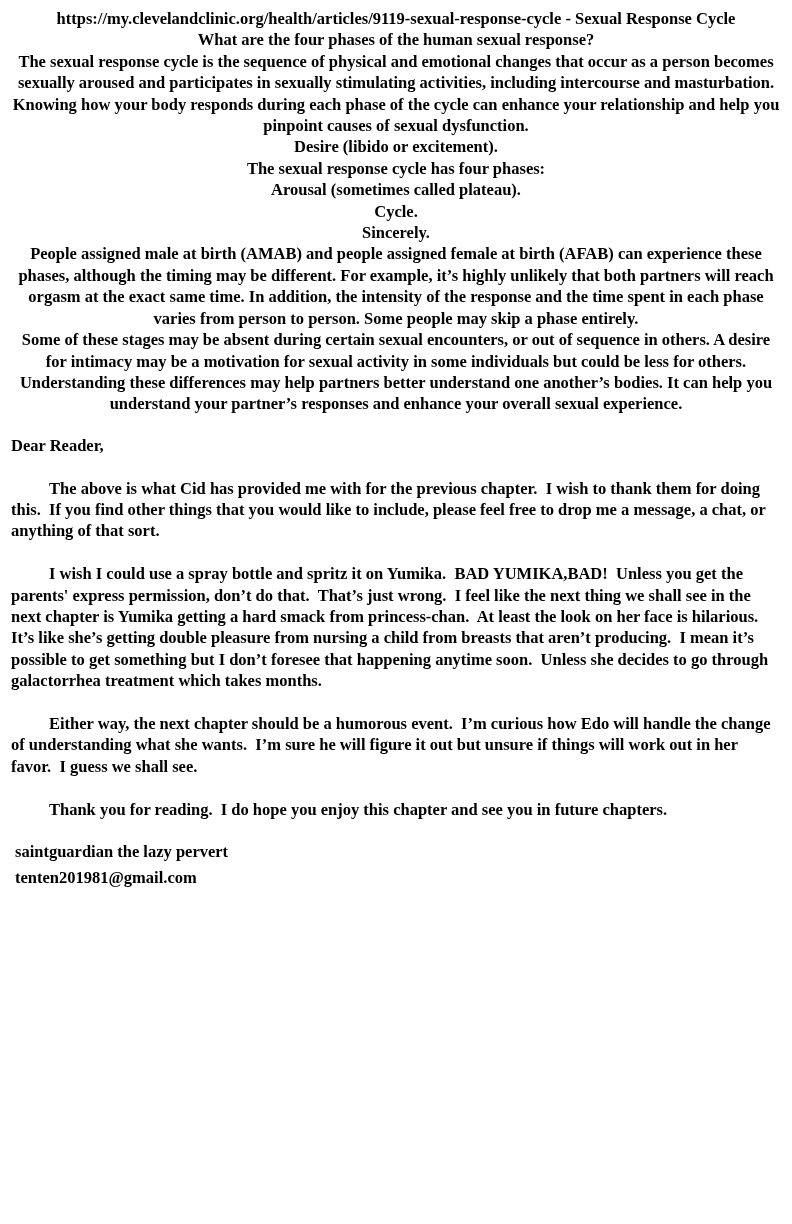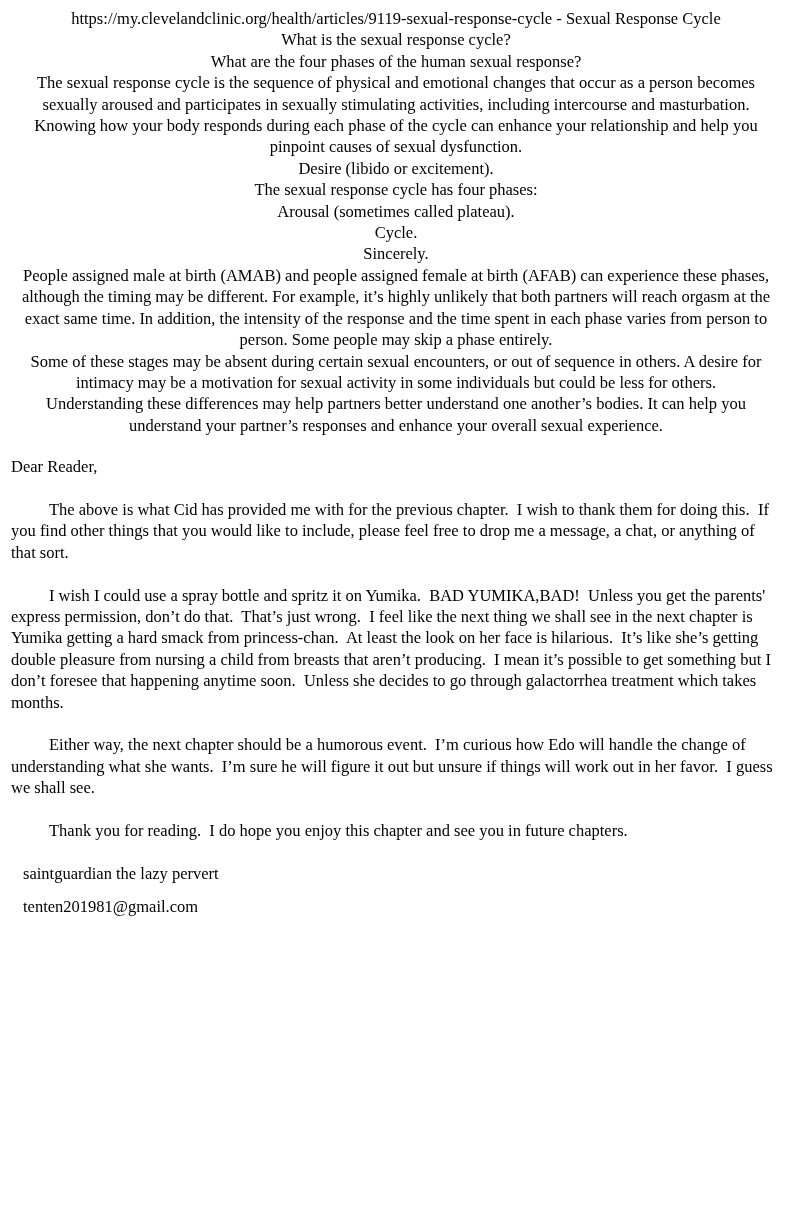--- a/index.html
+++ b/index.html
@@ -11,20 +11,21 @@
     width: 792px;
     height: 1224px;
     color: #000000;
     font-family: "Liberation Serif", "DejaVu Serif", serif;
     font-size: 16.5px;
     line-height: 21.4px;
     overflow: hidden;
   }
   .doc {
     padding: 8px 11px 0 11px;
+    font-weight: bold;
   }
   .article p {
     margin: 0;
     text-align: center;
     white-space: pre-wrap;
   }
   .letter {
     text-align: left;
   }
   .letter .salutation {
@@ -37,32 +38,31 @@
     white-space: pre-wrap;
   }
   .letter .closing {
     margin: 21.4px 0 0 0;
     white-space: pre-wrap;
   }
   .letter .sig-block {
     margin: 21.4px 0 0 0;
   }
   .letter .sig-line {
-    margin: 12px;
+    margin: 4px;
     white-space: pre-wrap;
   }
 </style>
 </head>
 <body>
 
 <div class="doc">
 
   <div class="article">
     <p>https://my.clevelandclinic.org/health/articles/9119-sexual-response-cycle - Sexual Response Cycle</p>
-    <p>What is the sexual response cycle?</p>
     <p>What are the four phases of the human sexual response?</p>
     <p>The sexual response cycle is the sequence of physical and emotional changes that occur as a person becomes sexually aroused and participates in sexually stimulating activities, including intercourse and masturbation. Knowing how your body responds during each phase of the cycle can enhance your relationship and help you pinpoint causes of sexual dysfunction.</p>
     <p>Desire (libido or excitement).</p>
     <p>The sexual response cycle has four phases:</p>
     <p>Arousal (sometimes called plateau).</p>
     <p>Cycle.</p>
     <p>Sincerely.</p>
     <p>People assigned male at birth (AMAB) and people assigned female at birth (AFAB) can experience these phases, although the timing may be different. For example, it’s highly unlikely that both partners will reach orgasm at the exact same time. In addition, the intensity of the response and the time spent in each phase varies from person to person. Some people may skip a phase entirely.</p>
     <p>Some of these stages may be absent during certain sexual encounters, or out of sequence in others. A desire for intimacy may be a motivation for sexual activity in some individuals but could be less for others.</p>
     <p>Understanding these differences may help partners better understand one another’s bodies. It can help you understand your partner’s responses and enhance your overall sexual experience.</p>

